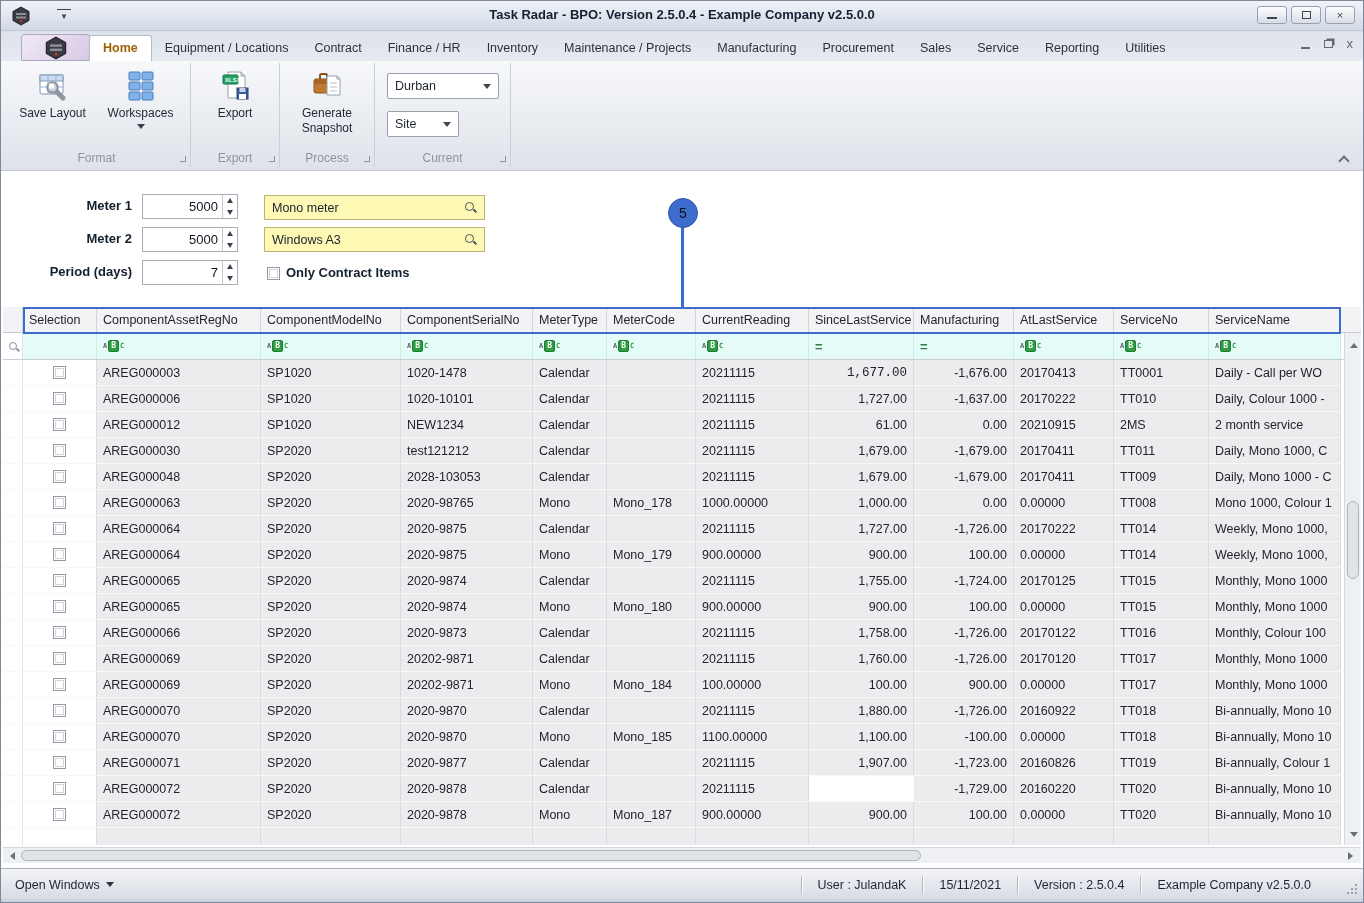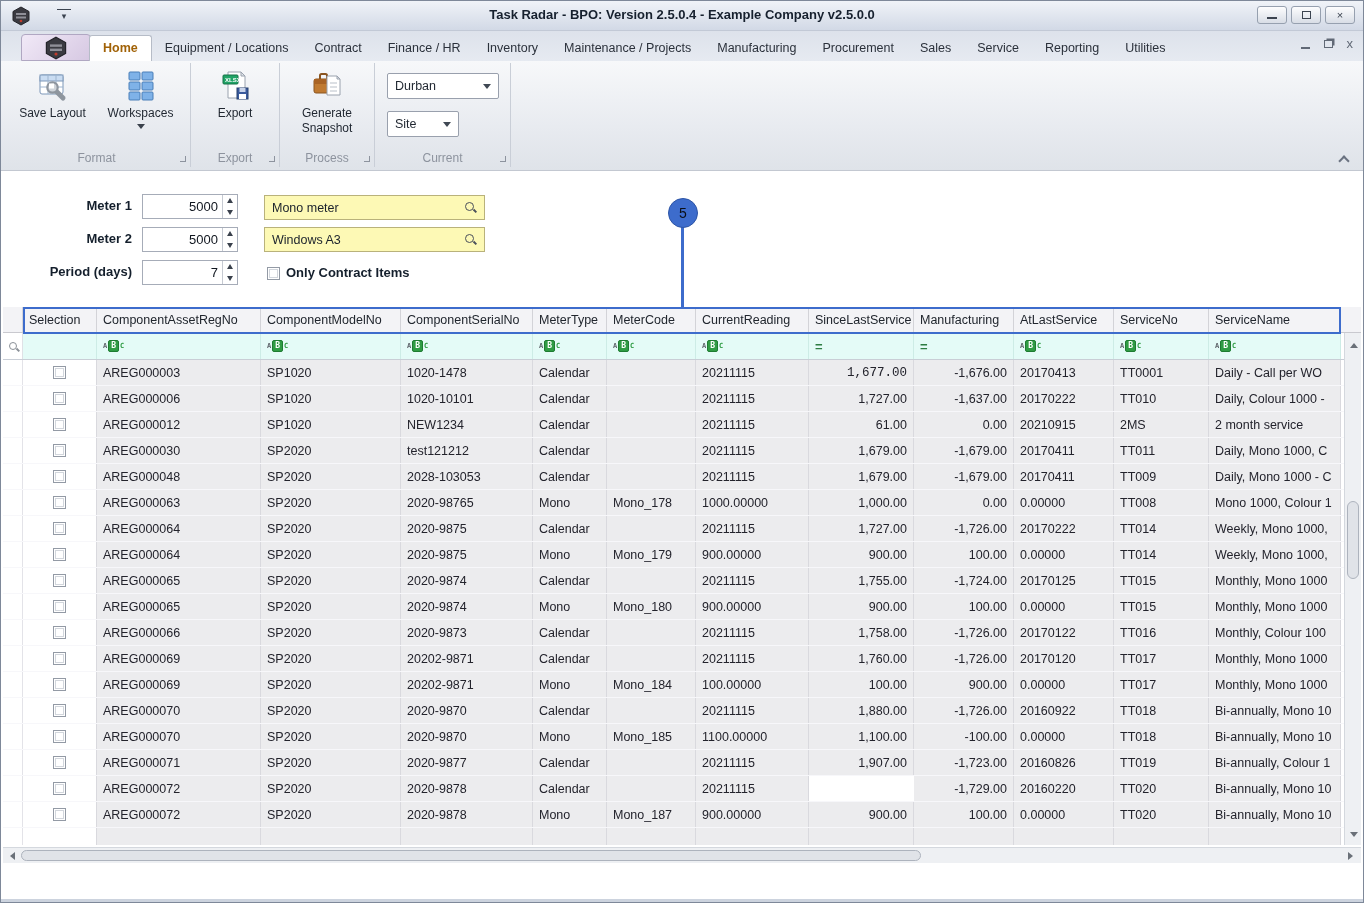--- a/index.html
+++ b/index.html
@@ -765,15 +765,32 @@
   <div class="hscroll">
     <div class="harrow left">
         <i class="tri-l"></i>
       </div>
     <div class="hthumb"></div>
     <div class="harrow right">
         <i class="tri-r"></i>
       </div>
   </div>
 
+  <div class="statusbar">
+    <div class="openwin">
+      <span>Open Windows</span>
+      <i class="ow-arrow"></i>
+    </div>
+    <div class="sright" id="status-items">
+        <div class="ssep"></div>
+        <div class="sitem">User : JulandaK</div>
+        <div class="ssep"></div>
+        <div class="sitem">15/11/2021</div>
+        <div class="ssep"></div>
+        <div class="sitem">Version : 2.5.0.4</div>
+        <div class="ssep"></div>
+        <div class="sitem">Example Company v2.5.0.0</div>
+      </div>
+    <div class="grip"></div>
+  </div>
   <div class="bottomstrip"></div>
 
 </div>
 
 </body></html>

